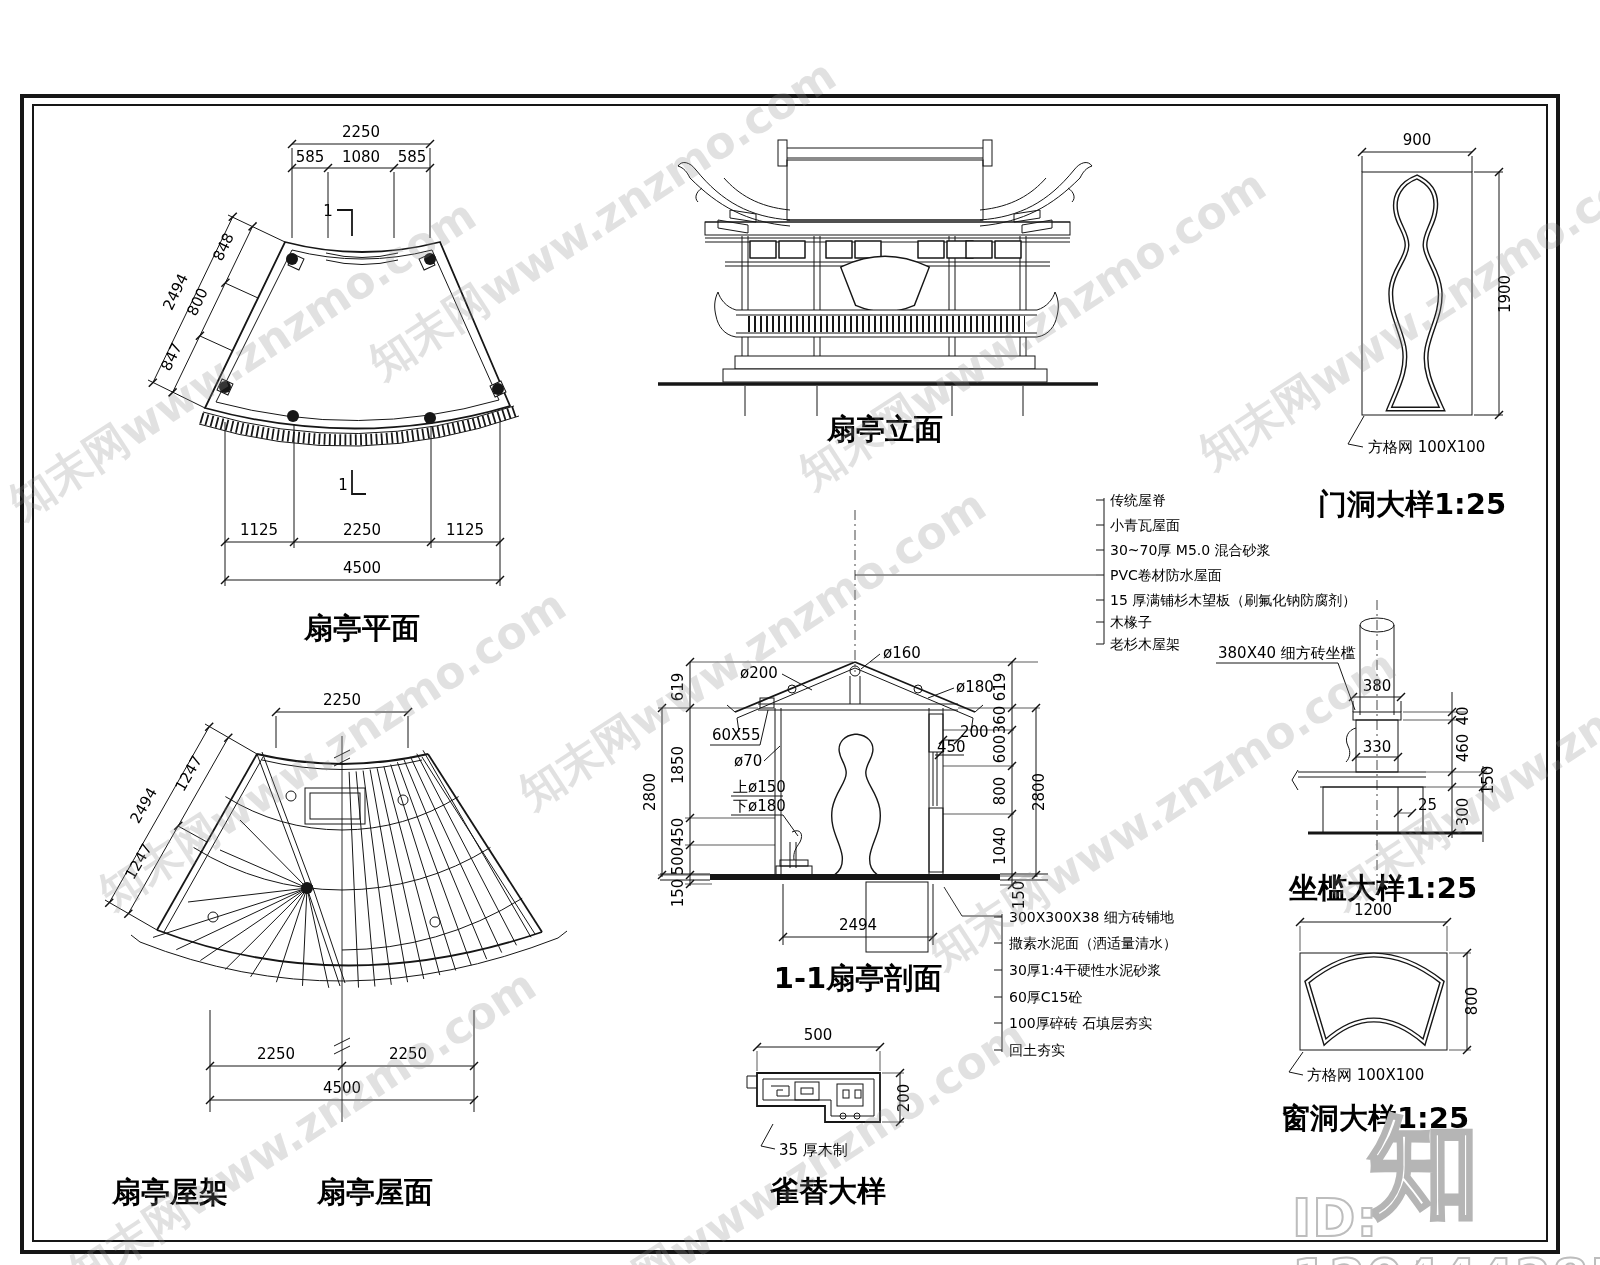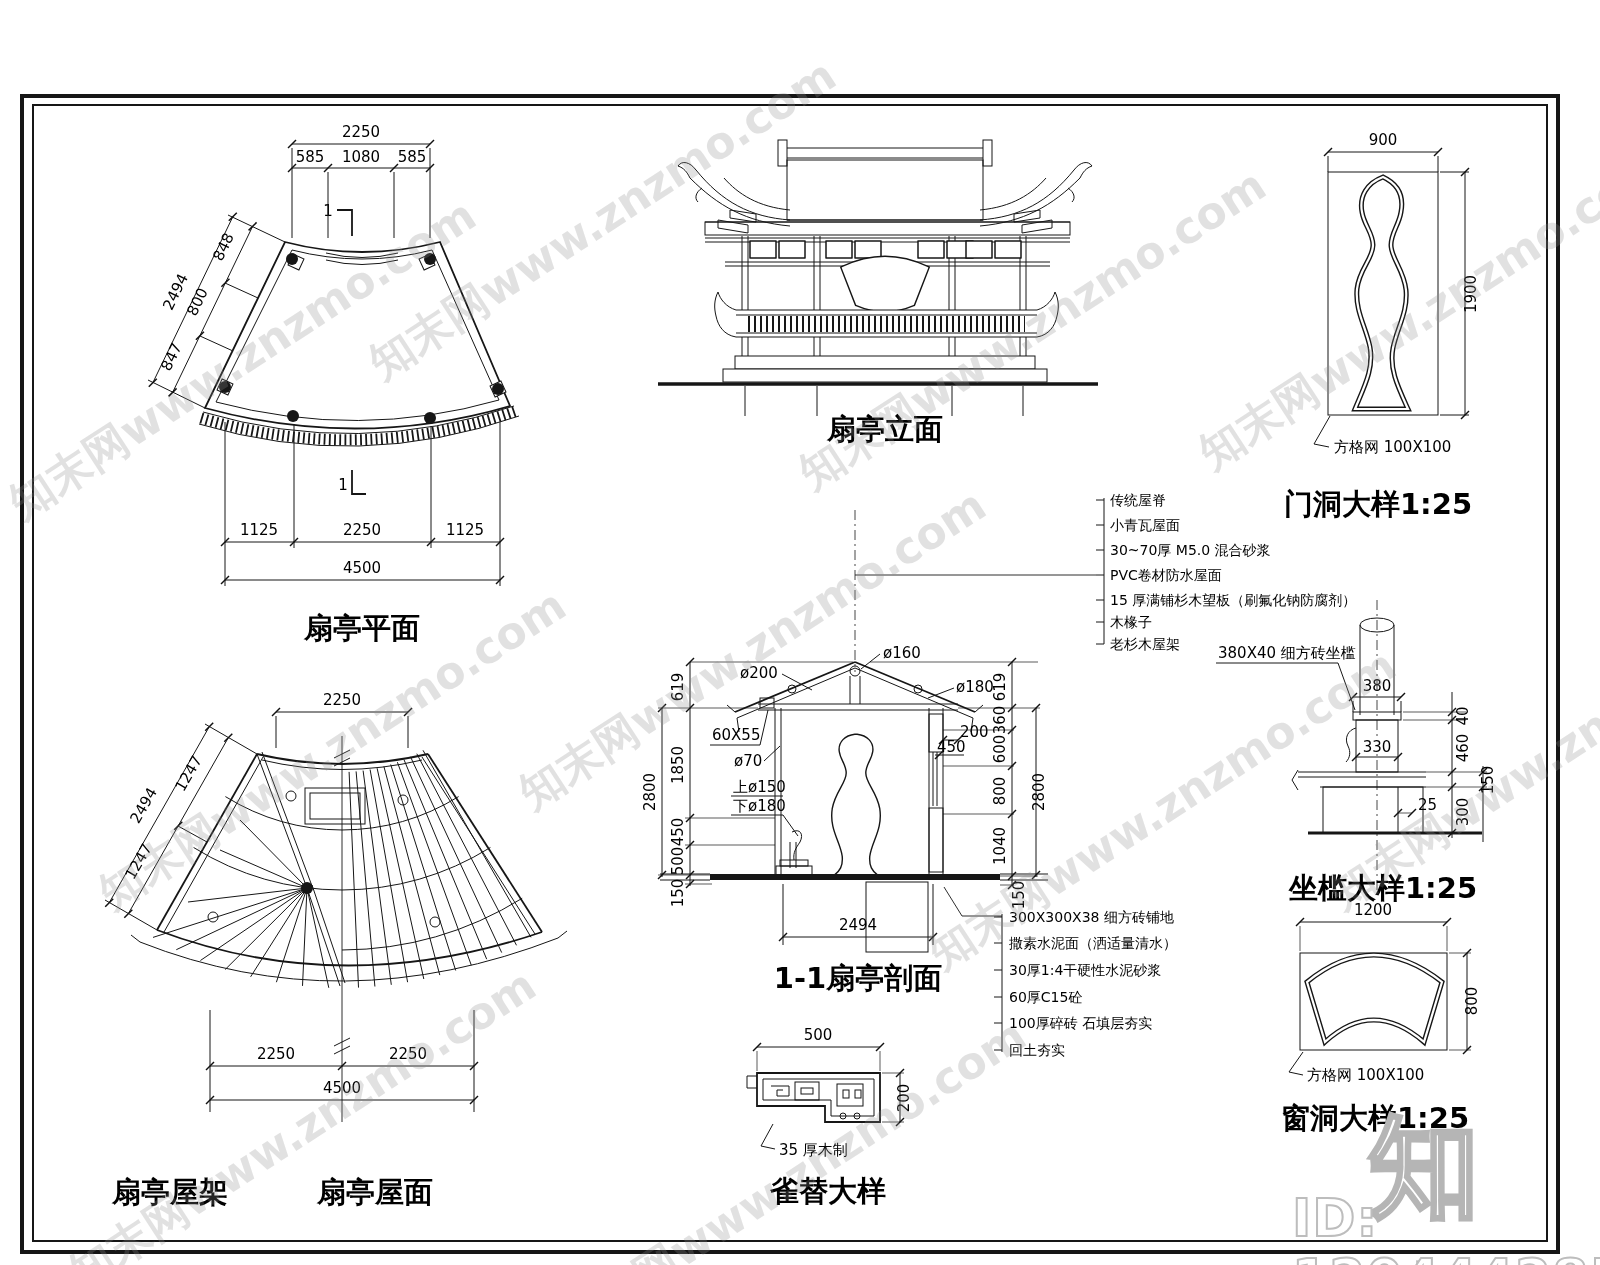--- a/index.html
+++ b/index.html
@@ -225,21 +225,21 @@
       <line x1="28" y1="270" x2="468" y2="270" class="thk"></line>
       <line x1="115" y1="272" x2="115" y2="302"></line>
           <line x1="187" y1="272" x2="187" y2="302"></line>
       <line x1="322" y1="272" x2="322" y2="302"></line>
           <line x1="393" y1="272" x2="393" y2="302"></line>
     </g>
     <text class="ttl" x="255" y="325" text-anchor="middle">扇亭立面</text>
   </svg>
   </div>
 
-  <div class="panel" style="left:1250px;top:120px">
+  <div class="panel" style="left:1284px;top:120px">
   <svg width="260" height="420" viewBox="0 0 260 420">
     <g>
       <rect x="78" y="52" width="110" height="243" fill="url(#grid12d)"></rect>
       <path d="M133,57 C117,63 109,76 112,92 C114,105 123,113 123,125 C123,139 109,149 107,169 C105,191 116,207 120,227 C124,249 114,267 105,289 L158,289 C148,267 139,249 143,228 C147,208 158,192 156,170 C154,150 141,138 141,125 C141,113 149,105 151,92 C154,76 148,64 133,57 Z" style="stroke-width:5"></path>
       <path d="M133,57 C117,63 109,76 112,92 C114,105 123,113 123,125 C123,139 109,149 107,169 C105,191 116,207 120,227 C124,249 114,267 105,289 L158,289 C148,267 139,249 143,228 C147,208 158,192 156,170 C154,150 141,138 141,125 C141,113 149,105 151,92 C154,76 148,64 133,57 Z" style="stroke:#fff;stroke-width:2.2"></path>
     </g>
     <g>
       <line x1="78" y1="36" x2="78" y2="52"></line>
           <line x1="188" y1="36" x2="188" y2="52"></line>
       <line x1="78" y1="32" x2="188" y2="32"></line>

